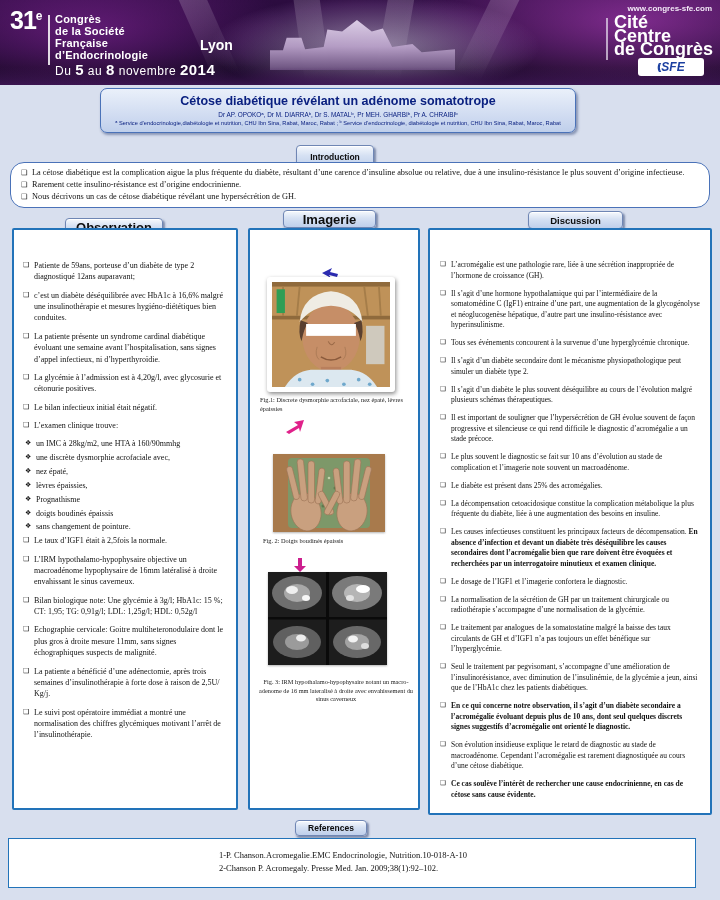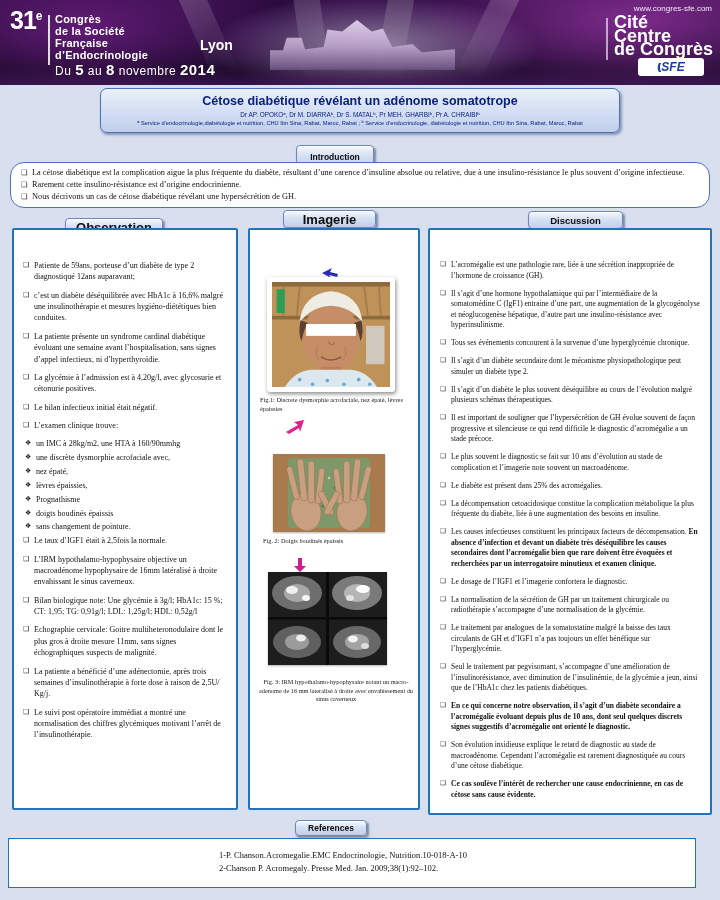--- a/index.html
+++ b/index.html
@@ -21,30 +21,30 @@
         clip-path:polygon(0% 100%,0% 62%,7% 62%,9% 38%,17% 38%,19% 60%,29% 56%,31% 22%,39% 26%,47% 4%,55% 26%,61% 20%,66% 56%,77% 50%,82% 66%,100% 60%,100% 100%);}
   .water{position:absolute;left:0;bottom:0;width:720px;height:18px;
         background:linear-gradient(180deg,rgba(30,10,45,0),rgba(70,25,95,.75));}
   .b31{position:absolute;left:10px;top:6px;font-size:25px;font-weight:bold;letter-spacing:-1px;}
   .b31 sup{font-size:12px;}
   .vline1{position:absolute;left:48px;top:15px;width:2px;height:50px;background:#fff;opacity:.85;}
   .congres-lines{position:absolute;left:55px;top:13px;font-size:11px;font-weight:bold;line-height:12px;letter-spacing:.2px;}
   .lyon{position:absolute;left:190px;top:37px;font-size:14px;font-weight:bold;padding-left:10px;}
   .dates{position:absolute;left:55px;top:61px;font-size:12px;letter-spacing:.5px;}
   .dates .big{font-size:15px;font-weight:bold;}
-  .website{position:absolute;right:8px;top:4px;font-size:8px;font-weight:normal;color:#f3e9f7;}
+  .website{position:absolute;right:8px;top:4px;font-size:8px;font-weight:bold;color:#f3e9f7;}
   .vline2{position:absolute;left:606px;top:18px;width:2px;height:42px;background:#e8dff0;opacity:.7;}
   .venue{position:absolute;left:614px;top:16px;font-size:18px;font-weight:bold;line-height:13.5px;}
   .sfe{position:absolute;left:638px;top:58px;width:66px;height:18px;background:#fff;border-radius:3px;
        display:flex;align-items:center;justify-content:center;gap:2px;
        color:#1b3fa0;font-weight:bold;font-style:italic;font-size:12px;}
   .sfe .waves{font-style:normal;font-size:9px;letter-spacing:-2px;}
 
   
-  .titlebox{position:absolute;left:100px;top:88px;width:520px;height:45px;box-sizing:border-box;
+  .titlebox{position:absolute;left:100px;top:88px;width:476px;height:45px;box-sizing:border-box;
         border:1.5px solid #4a72b8;border-radius:7px;
         background:linear-gradient(180deg,#eaf0fa 0%,#cdd9f0 70%,#bfcfeb 100%);
         box-shadow:1.5px 2px 2.5px rgba(40,60,110,.45);
         text-align:center;color:#0a2080;font-family:"Liberation Sans",sans-serif;}
   .title{margin-top:5px;font-size:12.5px;font-weight:bold;}
   .authors{font-size:6.4px;margin-top:3px;}
   .affil{font-size:5.7px;margin-top:1.5px;}
 
   
   .btn{position:absolute;height:23px;box-sizing:border-box;display:flex;align-items:center;justify-content:center;

